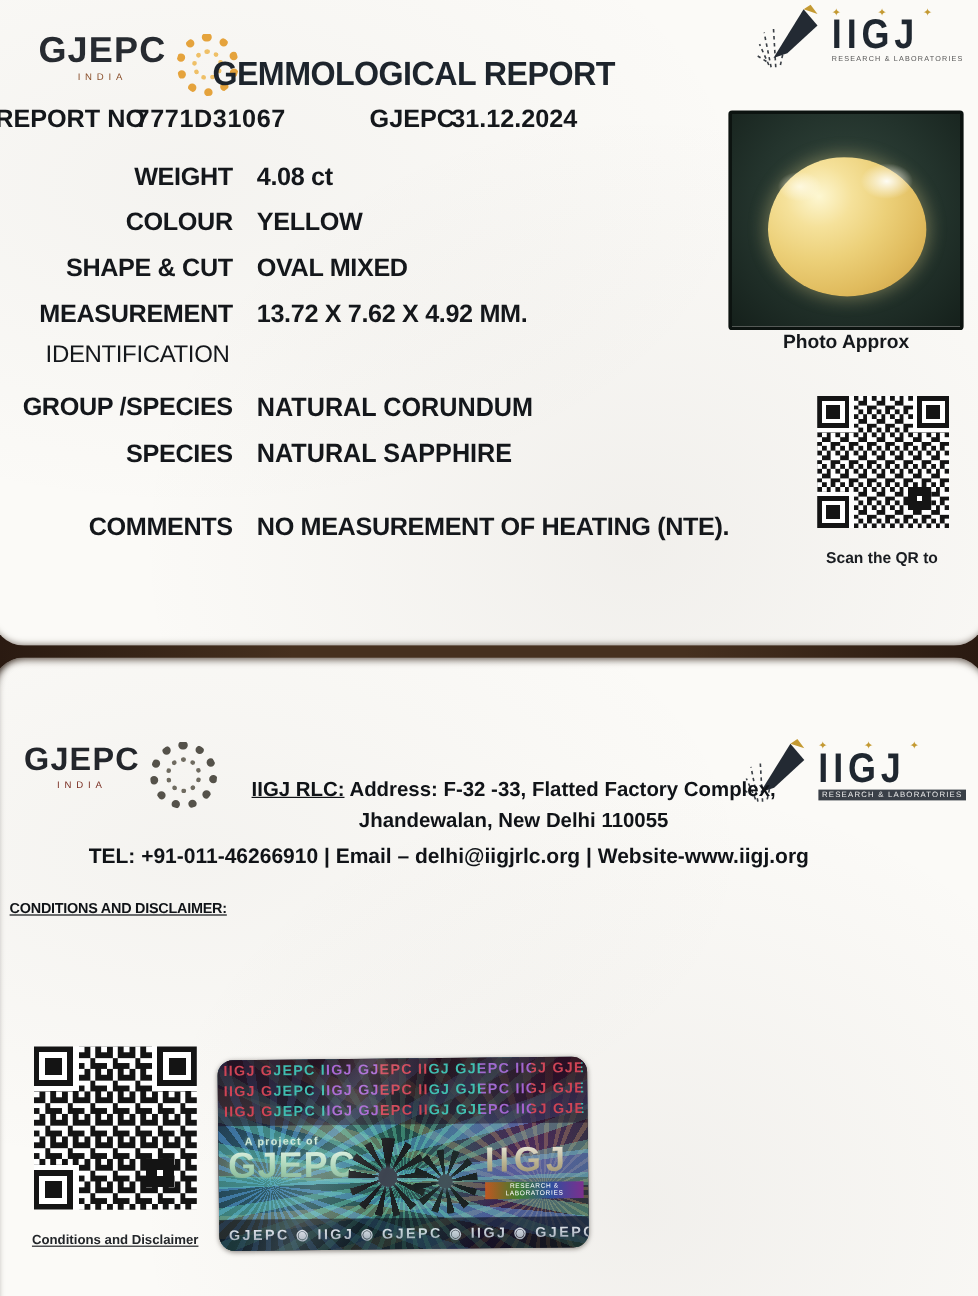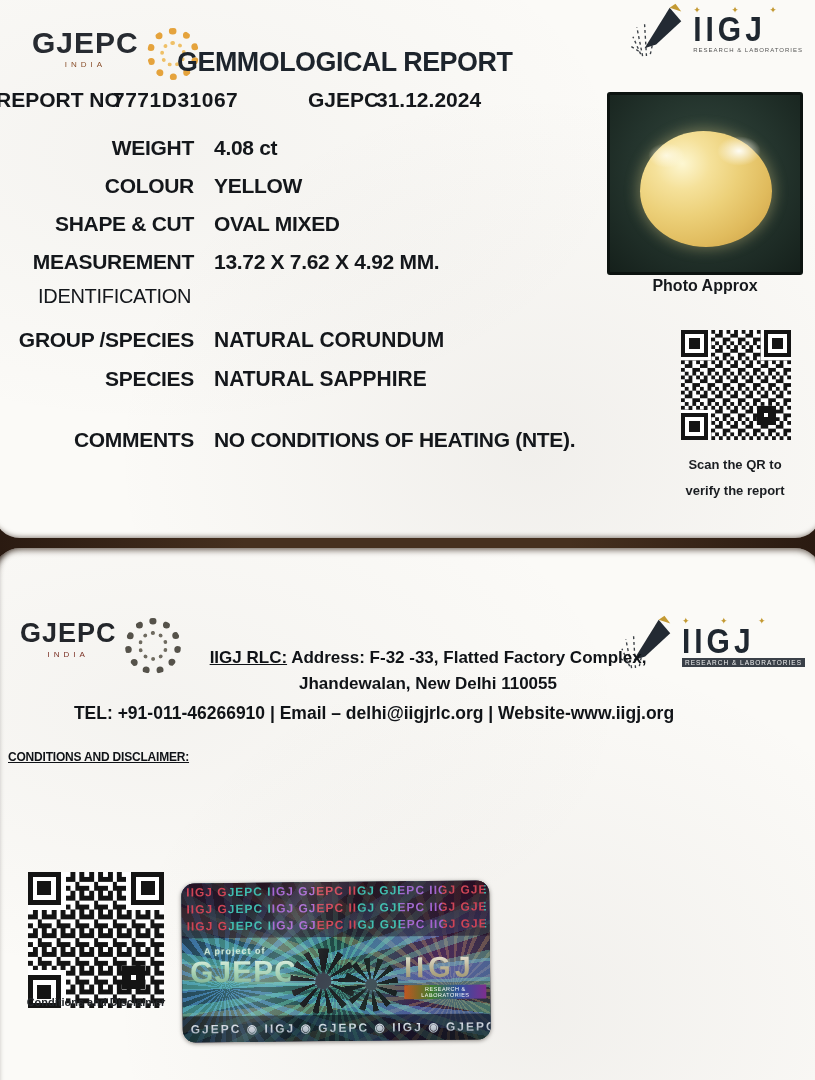--- a/index.html
+++ b/index.html
@@ -203,21 +203,21 @@
     <div class="frow" style="top:338px;">
       <span class="fl">GROUP /SPECIES</span>
       <span class="fv heavy">NATURAL CORUNDUM</span>
     </div>
     <div class="frow" style="top:377px;">
       <span class="fl">SPECIES</span>
       <span class="fv heavy">NATURAL SAPPHIRE</span>
     </div>
     <div class="frow" style="top:438px;">
       <span class="fl">COMMENTS</span>
-      <span class="fv">NO CONDITIONS OF HEATING (NTE).</span>
+      <span class="fv">NO MEASUREMENT OF HEATING (NTE).</span>
     </div>
 
     <div id="photo" style="left:613px; top:102px;">
       <div id="gem"></div>
     </div>
     <div id="photo-caption" style="left:613px; top:287px;">Photo Approx</div>
 
     <div class="qr" id="qr-top" style="left:687px; top:339px;">
       <svg viewBox="0 0 29 29" shape-rendering="crispEdges">
         <defs>
@@ -251,21 +251,20 @@
           <rect x="2" y="2" width="3" height="3"></rect>
             <rect x="24" y="2" width="3" height="3"></rect>
             <rect x="2" y="24" width="3" height="3"></rect>
           <rect x="20" y="20" width="5" height="5"></rect>
             <rect x="22" y="22" width="1" height="1" fill="#fff"></rect>
         </g>
       </svg>
     </div>
     <div id="qr-top-caption" style="left:661px; top:462px;">
       <div>Scan the QR to</div>
-      <div>verify the report</div>
     </div>
   </div>
 
   <div class="card" id="card-bottom">
 
     <div id="gjepc-bottom" style="position:absolute; left:26px; top:70px;">
       <div>
         <div class="gjepc-word">GJEPC</div>
         <div class="gjepc-india">INDIA</div>
       </div>
@@ -333,21 +332,21 @@
         </g>
         <g fill="#141414">
           <rect x="2" y="2" width="3" height="3"></rect>
             <rect x="24" y="2" width="3" height="3"></rect>
             <rect x="2" y="24" width="3" height="3"></rect>
           <rect x="20" y="20" width="5" height="5"></rect>
             <rect x="22" y="22" width="1" height="1" fill="#fff"></rect>
         </g>
       </svg>
     </div>
-    <div id="qr-bottom-caption" style="left:24px; top:448px; position:absolute;">Conditions and Disclaimer</div>
+    <div id="qr-bottom-caption" style="left:24px; top:480px; position:absolute;text-decoration:underline;">Conditions and Disclaimer</div>
 
     <div id="holo" style="left:188px; top:334px; position:absolute;">
       <div id="holo-rays"></div>
       <div id="holo-band-top"></div>
       <div class="holo-row" style="top:2px;">IIGJ GJEPC IIGJ GJEPC IIGJ GJEPC IIGJ GJEPC IIGJ GJEPC IIGJ</div>
       <div class="holo-row" style="top:19px;">IIGJ GJEPC IIGJ GJEPC IIGJ GJEPC IIGJ GJEPC IIGJ GJEPC IIGJ</div>
       <div class="holo-row" style="top:36px;">IIGJ GJEPC IIGJ GJEPC IIGJ GJEPC IIGJ GJEPC IIGJ GJEPC IIGJ</div>
       <div id="holo-project">A project of</div>
       <div id="holo-gjepc">GJEPC</div>
       <div class="holo-flower" id="holo-flower1"></div>

